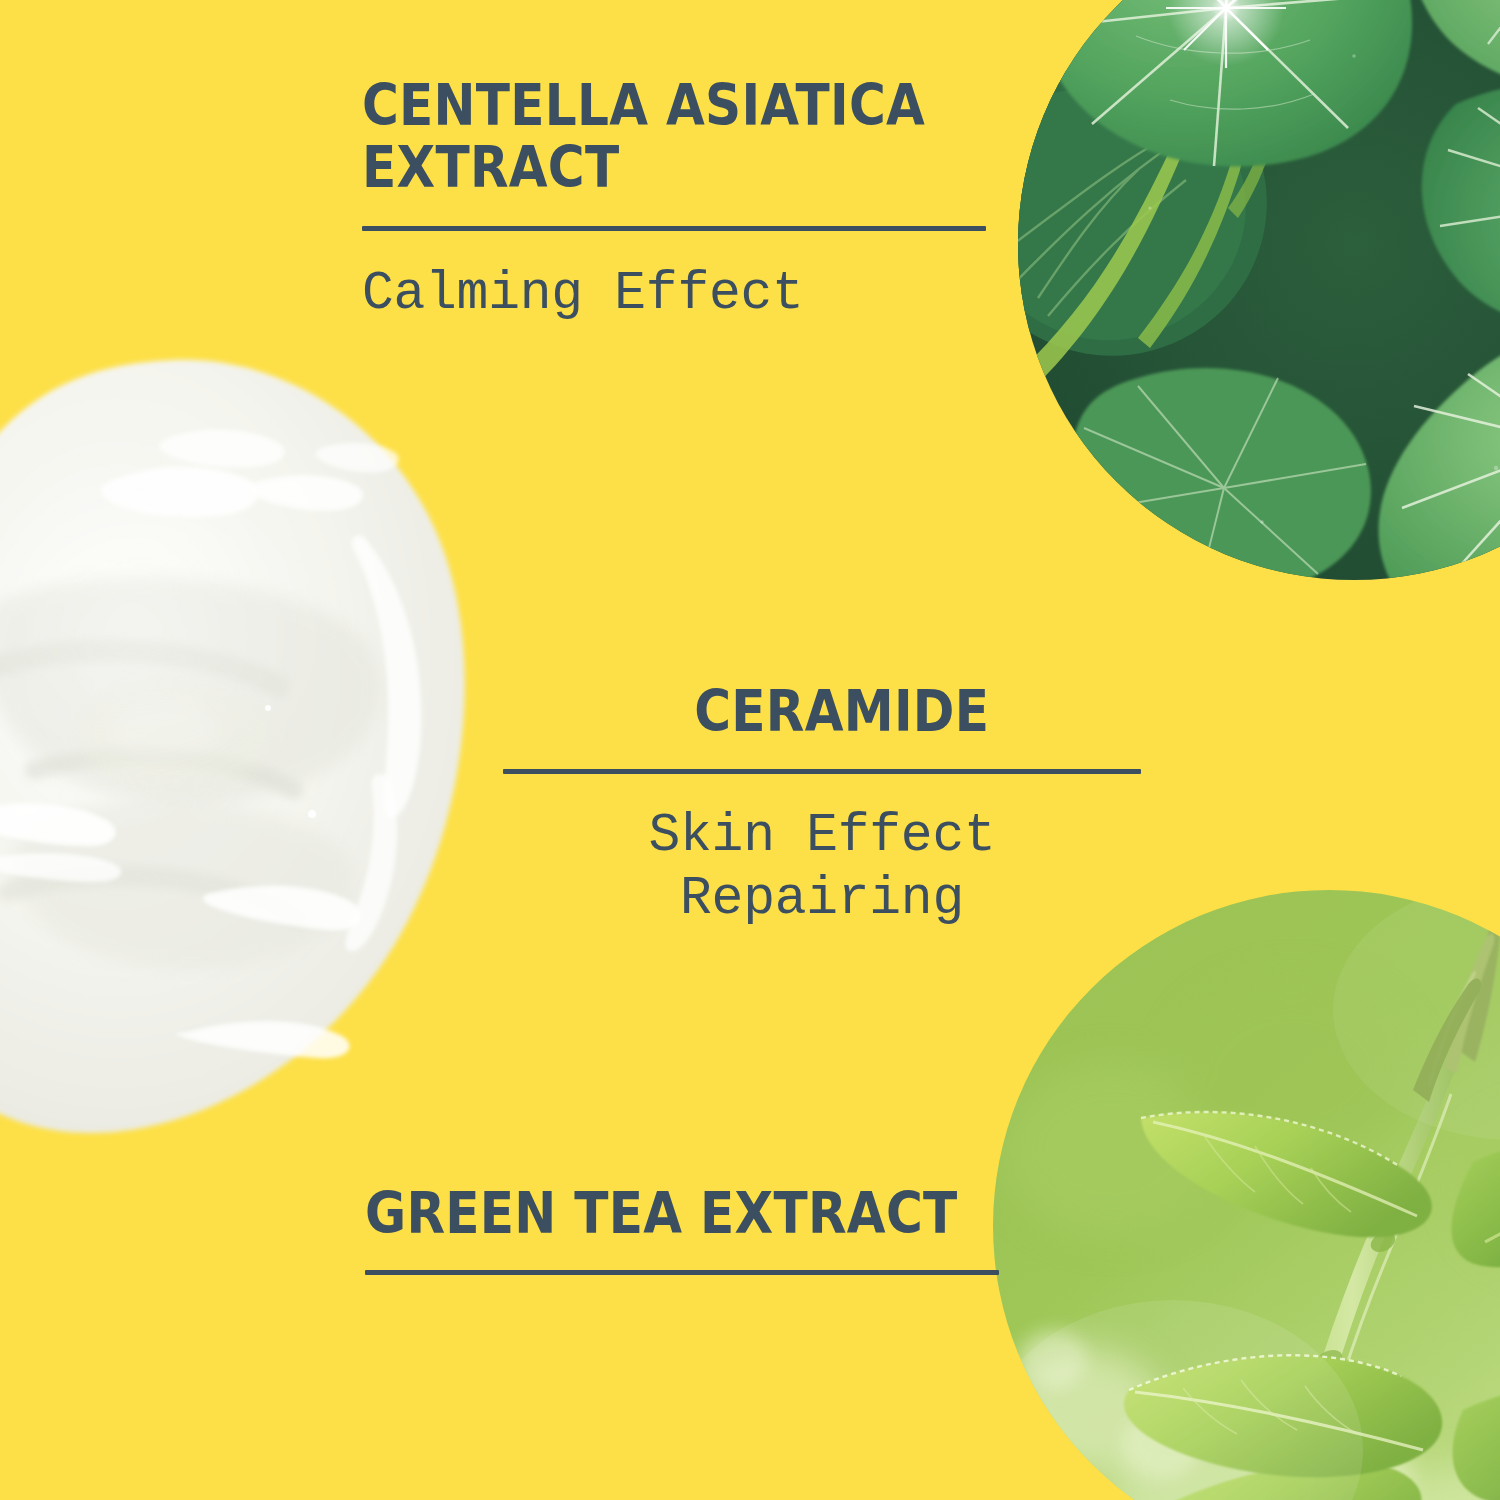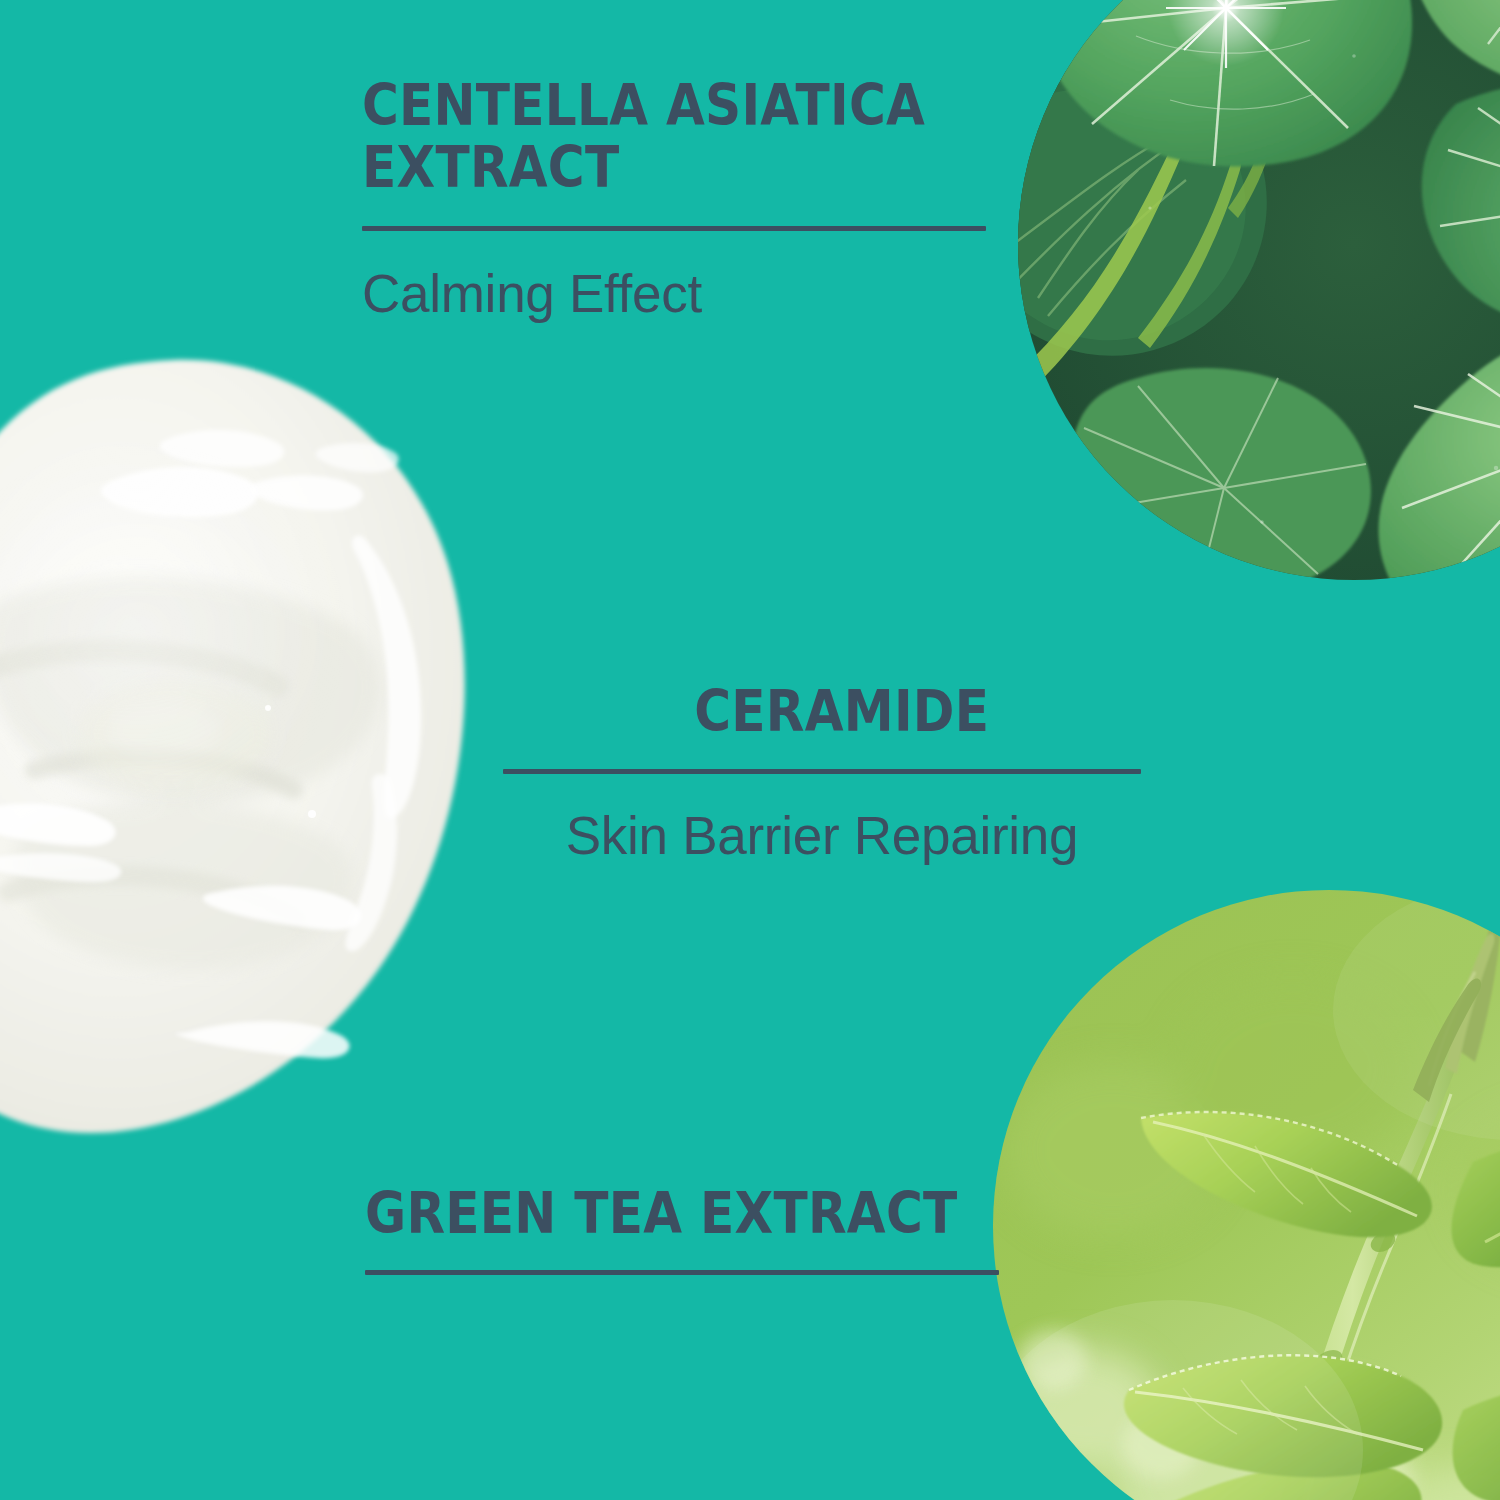--- a/index.html
+++ b/index.html
@@ -59,21 +59,21 @@
     margin: 0;
     text-transform: uppercase;
     transform: scaleX(0.88);
   }
   .ing-rule {
     height: 5px;
     border-radius: 1px;
     margin: 0;
   }
   .ing-sub {
-    font-family: Liberation Sans, sans-serif;
+    font-family: Liberation Mono, monospace;
     font-weight: 400;
     line-height: 1.18;
     margin: 0;
     letter-spacing: -0.005em;
   }
 
   
   #block-centella { left: 362px; top: 74px; width: 624px; }
   #block-centella .ing-title {
     font-size: 57px;
@@ -99,21 +99,21 @@
     font-size: 57px;
     transform-origin: left center;
     width: 730px;
   }
   #block-greentea .ing-rule { margin-top: 26px; width: 634px; }
   #block-greentea .ing-sub { font-size: 53px; margin-top: 30px; }
 </style>
 </head>
 <body>
 
-<div id="canvas" style="background: #14b8a6;">
+<div id="canvas" style="background: #fde047;">
 
   <div class="img-circle" id="centella-circle">
     <svg viewBox="0 0 672 672" preserveAspectRatio="xMidYMid slice">
       <defs>
         <radialGradient id="cg-leafA" cx="40%" cy="35%" r="72%">
           <stop offset="0%" stop-color="#79c07a"></stop>
           <stop offset="60%" stop-color="#53a45e"></stop>
           <stop offset="100%" stop-color="#3c8a4e"></stop>
         </radialGradient>
         <radialGradient id="cg-leafB" cx="60%" cy="55%" r="70%">
@@ -496,21 +496,21 @@
 
   <div class="ingredient" id="block-centella">
     <h2 class="ing-title" style="color: rgb(60, 79, 97);">CENTELLA ASIATICA EXTRACT</h2>
     <div class="ing-rule" style="background: rgb(60, 79, 97);"></div>
     <p class="ing-sub" style="color: rgb(60, 79, 97);">Calming Effect</p>
   </div>
 
   <div class="ingredient" id="block-ceramide">
     <h2 class="ing-title" style="color: rgb(60, 79, 97);">CERAMIDE</h2>
     <div class="ing-rule" style="background: rgb(60, 79, 97);"></div>
-    <p class="ing-sub" style="color: rgb(60, 79, 97);">Skin Barrier Repairing</p>
+    <p class="ing-sub" style="color: rgb(60, 79, 97);">Skin Effect Repairing</p>
   </div>
 
   <div class="ingredient" id="block-greentea">
     <h2 class="ing-title" style="color: rgb(60, 79, 97);">GREEN TEA EXTRACT</h2>
     <div class="ing-rule" style="background: rgb(60, 79, 97);"></div>
   </div>
 
 </div>
 
 </body></html>

